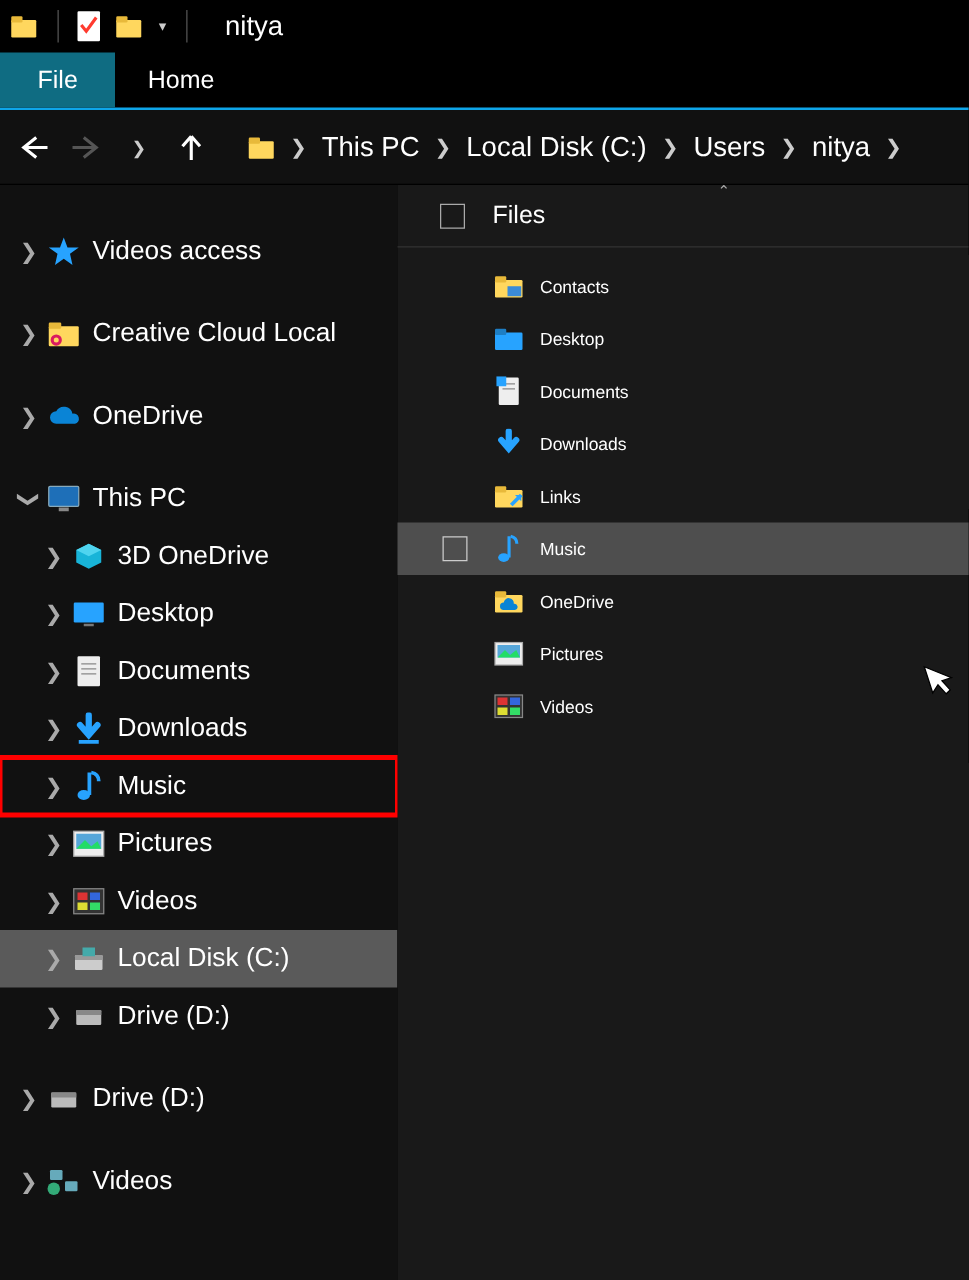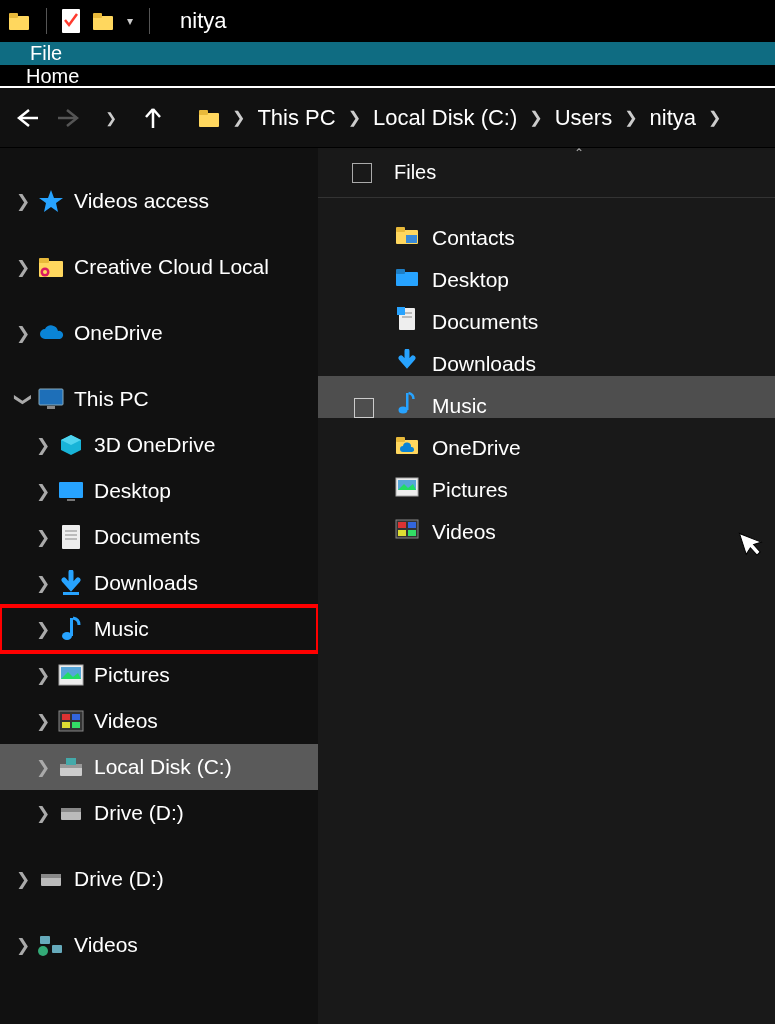--- a/index.html
+++ b/index.html
@@ -37,22 +37,21 @@
   }
   .titlebar .dropdown-arrow { font-size: 12px; color: #ccc; margin: 0 6px;}
   .titlebar .title { margin-left: 20px; font-size: 22px; }
 
   
   .ribbon {
     height: 46px;
     background: #000;
     display: flex;
     align-items: stretch;
-    border-bottom: 2px solid #ffffff;
-    flex-direction: column;
+    border-bottom: 2px solid #0ea5e9;
   }
   .ribbon .tab {
     padding: 0 26px;
     display: flex; align-items: center;
     font-size: 20px;
     cursor: default;
   }
   .ribbon .tab.file {
     background: #0f6c82;
     color: #fff;
@@ -153,24 +152,24 @@
   .col-header .chk {
     width: 20px; height: 20px; border:1.5px solid #aaa; margin-right: 22px;
   }
   .col-header .sort-ind {
     position: absolute;
     left: 56%; top: -2px;
     font-size: 12px; color: #aaa;
   }
   .filelist { padding-top: 10px; }
   .frow {
-    display: flex; align-items: flex-end;
+    display: flex; align-items: center;
     height: 42px;
     padding-left: 74px;
-    font-size: 21px;
+    font-size: 14px;
     position: relative;
   }
   .frow .ficon {
     width: 30px; height: 30px;
     display:flex; align-items:center; justify-content:center;
     margin-right: 10px;
     font-size: 20px;
   }
   .frow.hovered {
     background: #4e4e4e;
@@ -502,20 +501,31 @@
       <div class="frow">
         <span class="ficon">
           <svg width="22" height="24">
               <path d="M11 2 v12 M5 9 l6 7 l6 -7" stroke="#27a3ff" stroke-width="5" fill="none" stroke-linecap="round"></path>
             </svg>
         </span>
         <span>Downloads</span>
       </div>
 
 
+      <div class="frow">
+        <span class="ficon c-folder">
+          <svg width="24" height="22">
+              <rect x="1" y="6" width="22" height="14" rx="1" fill="#ffd75e"></rect>
+              <rect x="1" y="3" width="9" height="5" rx="1" fill="#e8b93a"></rect>
+              <path d="M14 18 L22 10" stroke="#27a3ff" stroke-width="3"></path>
+              <polygon points="22,10 22,15 17,10" fill="#27a3ff"></polygon>
+            </svg>
+        </span>
+        <span>Links</span>
+      </div>
 
       <div class="frow hovered">
         <span class="chk"></span>
         <span class="ficon">
           <svg width="18" height="24">
               <ellipse cx="5" cy="19" rx="4.5" ry="3.5" fill="#27a3ff"></ellipse>
               <rect x="8" y="2" width="2.5" height="17" fill="#27a3ff"></rect>
               <path d="M10.5 2 q5 1 5 6" stroke="#27a3ff" stroke-width="2.5" fill="none"></path>
             </svg>
         </span>

